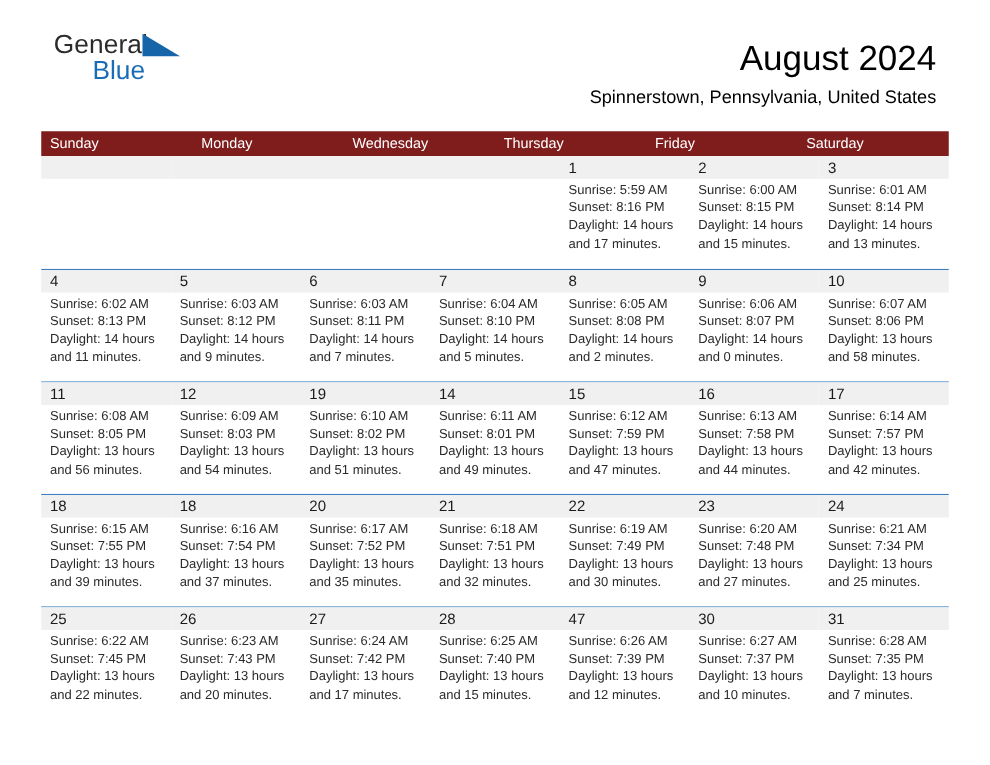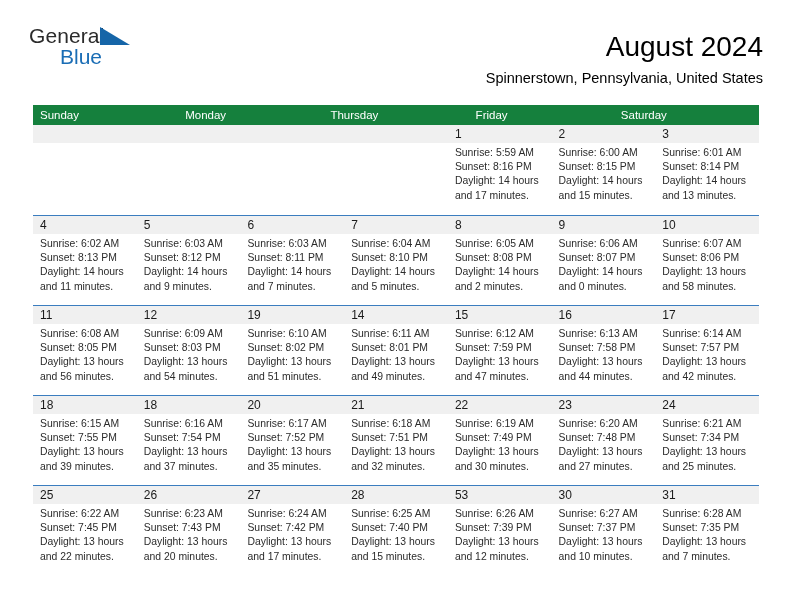--- a/index.html
+++ b/index.html
@@ -12,21 +12,21 @@
     height: 612px;
     font-family: "Liberation Sans", sans-serif;
     color: #000000;
     overflow: hidden;
   }
   .page {
     position: relative;
     width: 792px;
     height: 496px;
     box-sizing: border-box;
-    padding: 0 29px;
+    padding: 0 43px;
   }
 
   
   .masthead {
     position: relative;
     height: 74px;
   }
   .brand {
     position: absolute;
     left: 0;
@@ -83,21 +83,21 @@
 
   
   .calendar {
     position: absolute;
     left: 33px;
     top: 105px;
     width: 726px;
   }
   .weekday-row {
     display: flex;
-    background: #15803d;
+    background: #7f1d1d;
     height: 20px;
   }
   .weekday-cell {
     flex: 1 1 0;
     color: #ffffff;
     font-size: 11.5px;
     line-height: 20px;
     padding-left: 7px;
     box-sizing: border-box;
     white-space: nowrap;
@@ -158,20 +158,21 @@
     <div class="title-block">
       <div class="month-title">August 2024</div>
       <div class="location-title">Spinnerstown, Pennsylvania, United States</div>
     </div>
   </div>
 
   <div class="calendar">
     <div class="weekday-row" id="weekday-row">
         <div class="weekday-cell">Sunday</div>
         <div class="weekday-cell">Monday</div>
+        <div class="weekday-cell">Wednesday</div>
         <div class="weekday-cell">Thursday</div>
         <div class="weekday-cell">Friday</div>
         <div class="weekday-cell">Saturday</div>
       </div>
     <div id="weeks-container">
         <div class="week-row first">
           <div class="day-cell">
             <div class="empty-band"></div>
           </div>
           <div class="day-cell">
@@ -494,21 +495,21 @@
             </div>
             <div class="day-lines">
               <div class="day-line">Sunrise: 6:25 AM</div>
               <div class="day-line">Sunset: 7:40 PM</div>
               <div class="day-line">Daylight: 13 hours</div>
               <div class="day-line">and 15 minutes.</div>
             </div>
           </div>
           <div class="day-cell filled">
             <div class="daynum-band">
-              <div class="daynum">53</div>
+              <div class="daynum">47</div>
             </div>
             <div class="day-lines">
               <div class="day-line">Sunrise: 6:26 AM</div>
               <div class="day-line">Sunset: 7:39 PM</div>
               <div class="day-line">Daylight: 13 hours</div>
               <div class="day-line">and 12 minutes.</div>
             </div>
           </div>
           <div class="day-cell filled">
             <div class="daynum-band">

